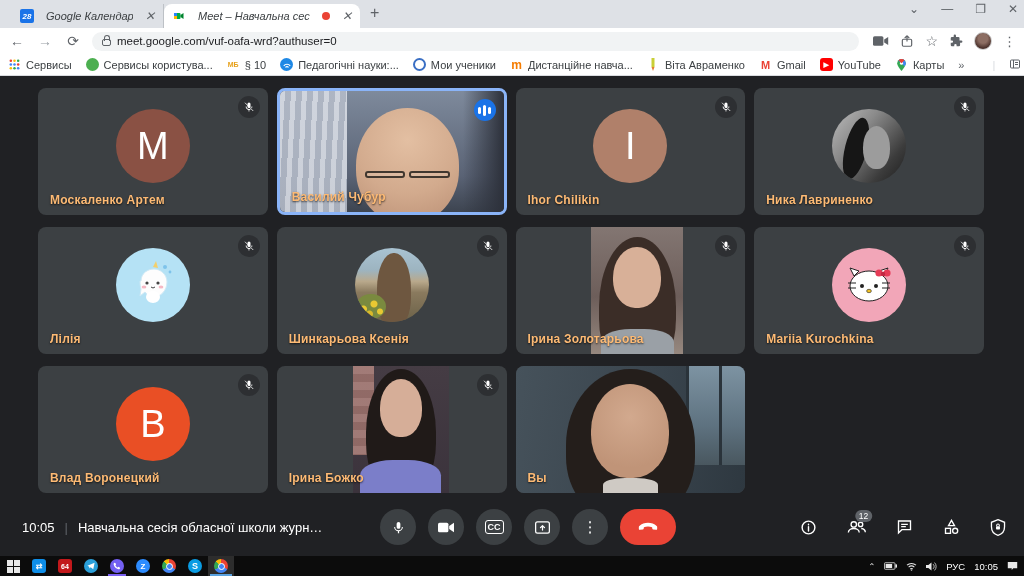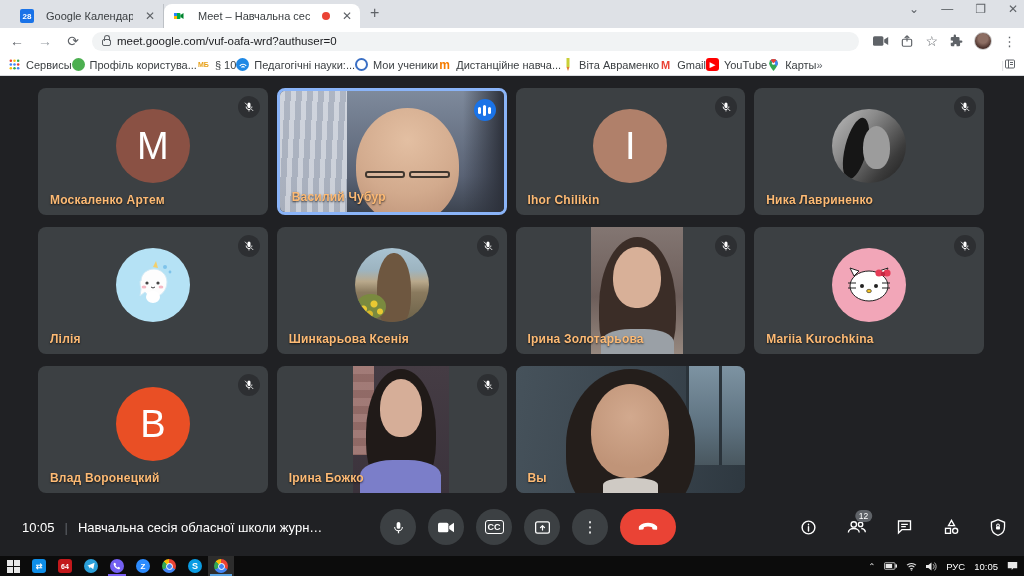--- a/index.html
+++ b/index.html
@@ -1,21 +1,21 @@
 <!DOCTYPE html>
 <html><head>
 <meta charset="utf-8">
 <style>
   * { margin:0; padding:0; box-sizing:border-box; }
   html,body { width:1024px; height:576px; overflow:hidden; font-family:"Liberation Sans", sans-serif; }
   .window { width:1024px; height:576px; display:flex; flex-direction:column; background:#202124; }
 
   
   .tabstrip { height:28px; background:#dee1e6; display:flex; align-items:flex-end; position:relative; flex:none; }
-  .tab { display:flex; align-items:center; gap:12px; height:24px; padding:0 8px; font-size:11px; color:#3c4043; }
+  .tab { display:flex; align-items:center; gap:12px; height:24px; padding:0 8px; font-size:11px; color:#3c4043;font-style:italic; }
   .tab.inactive { width:152px; margin-left:12px; border-right:1px solid #bdc1c6; }
   .tab.active { width:196px; background:#fff; border-radius:8px 8px 0 0; }
   .tab-title { flex:1; white-space:nowrap; overflow:hidden; text-overflow:clip; }
   .favicon { width:14px; height:14px; flex:none; border-radius:2px; display:flex; align-items:center; justify-content:center; }
   .fav-cal { background:#1a73e8; color:#fff; font-size:8px; font-weight:bold; }
   .fav-meet { background:#fff; }
   .tab-close { color:#5f6368; font-size:12px; line-height:1; flex:none; cursor:default; }
   .rec-dot { width:8px; height:8px; border-radius:50%; background:#ea4335; flex:none; }
   .newtab { font-size:16px; color:#5f6368; margin-left:10px; margin-bottom:6px; }
   .win-controls { position:absolute; right:6px; top:2px; display:flex; gap:22px; color:#5f6368; font-size:12px; align-items:center; }
@@ -25,21 +25,21 @@
   .nav-ic { color:#5f6368; font-size:14px; width:18px; text-align:center; }
   .nav-ic.dis { color:#9aa0a6; }
   .omnibox { flex:1; height:19px; background:#f1f3f4; border-radius:10px; display:flex; align-items:center; padding:0 10px; gap:6px; margin-right:4px; }
   .url { font-size:11.5px; color:#202124; }
   .lock-icon { width:9px; height:7px; border:1.4px solid #5f6368; border-radius:2px; position:relative; margin-top:3px; }
   .lock-icon::before { content:""; position:absolute; top:-5px; left:1px; width:4px; height:5px; border:1.4px solid #5f6368; border-bottom:none; border-radius:4px 4px 0 0; }
   .tool-icons { display:flex; gap:11px; align-items:center; color:#5f6368; }
   .tool-icons svg { display:block; }
   .profile-dot { width:18px; height:18px; border-radius:50%; background:radial-gradient(circle at 50% 35%, #8d6e63 0 35%, #4e342e 70%); border:1px solid #ccc; }
 
-  .bookmarks { height:22px; background:#fff; border-bottom:1px solid #dadce0; display:flex; align-items:center; padding:0 8px; font-size:11px; color:#3c4043; flex:none; white-space:nowrap; overflow:hidden; }
+  .bookmarks { height:22px; background:#fff; border-bottom:1px solid #dadce0; display:flex; align-items:center; padding:0 8px; gap:14px; font-size:11px; color:#3c4043; flex:none; white-space:nowrap; overflow:hidden; }
   .bm { display:flex; align-items:center; gap:5px; flex:none; }
   .bm-ic { width:13px; height:13px; border-radius:3px; display:flex; align-items:center; justify-content:center; font-size:8px; font-weight:bold; flex:none; }
   .bm-spacer { flex:1; }
   .bm-sep { color:#dadce0; }
 
   
   .meet { flex:1; position:relative; background:#202124; }
   .grid { position:absolute; top:12px; left:38px; right:40px; height:405px; display:grid; grid-template-columns:repeat(4,1fr); grid-template-rows:repeat(3,1fr); gap:12px 9px; }
   .tile { background:#3c4043; border-radius:8px; position:relative; overflow:hidden; }
   .tile.speaking { border:3px solid #8ab4f8; }
@@ -174,21 +174,21 @@
               <circle cx="2" cy="6" r="1.4"></circle>
               <circle cx="6" cy="6" r="1.4"></circle>
               <circle cx="10" cy="10" r="1.4"></circle>
             </g>
           </svg>
         </span>
       <span>Сервисы</span>
     </div>
     <div class="bm">
       <span class="bm-ic" style="background:#4caf50;border-radius:50%;"></span>
-      <span>Профіль користува...</span>
+      <span>Сервисы користува...</span>
     </div>
     <div class="bm">
       <span class="bm-ic" style="color:#e7a11a;font-size:7px;">МБ</span>
       <span>§ 10</span>
     </div>
     <div class="bm">
       <span class="bm-ic" style="background:#1e88e5;border-radius:50%;">
           <svg width="8" height="8" viewBox="0 0 10 10" fill="none" stroke="#fff" stroke-width="1.4">
             <path d="M1 6a5 5 0 0 1 8 0M3 8a3 3 0 0 1 4 0"></path>
           </svg>

